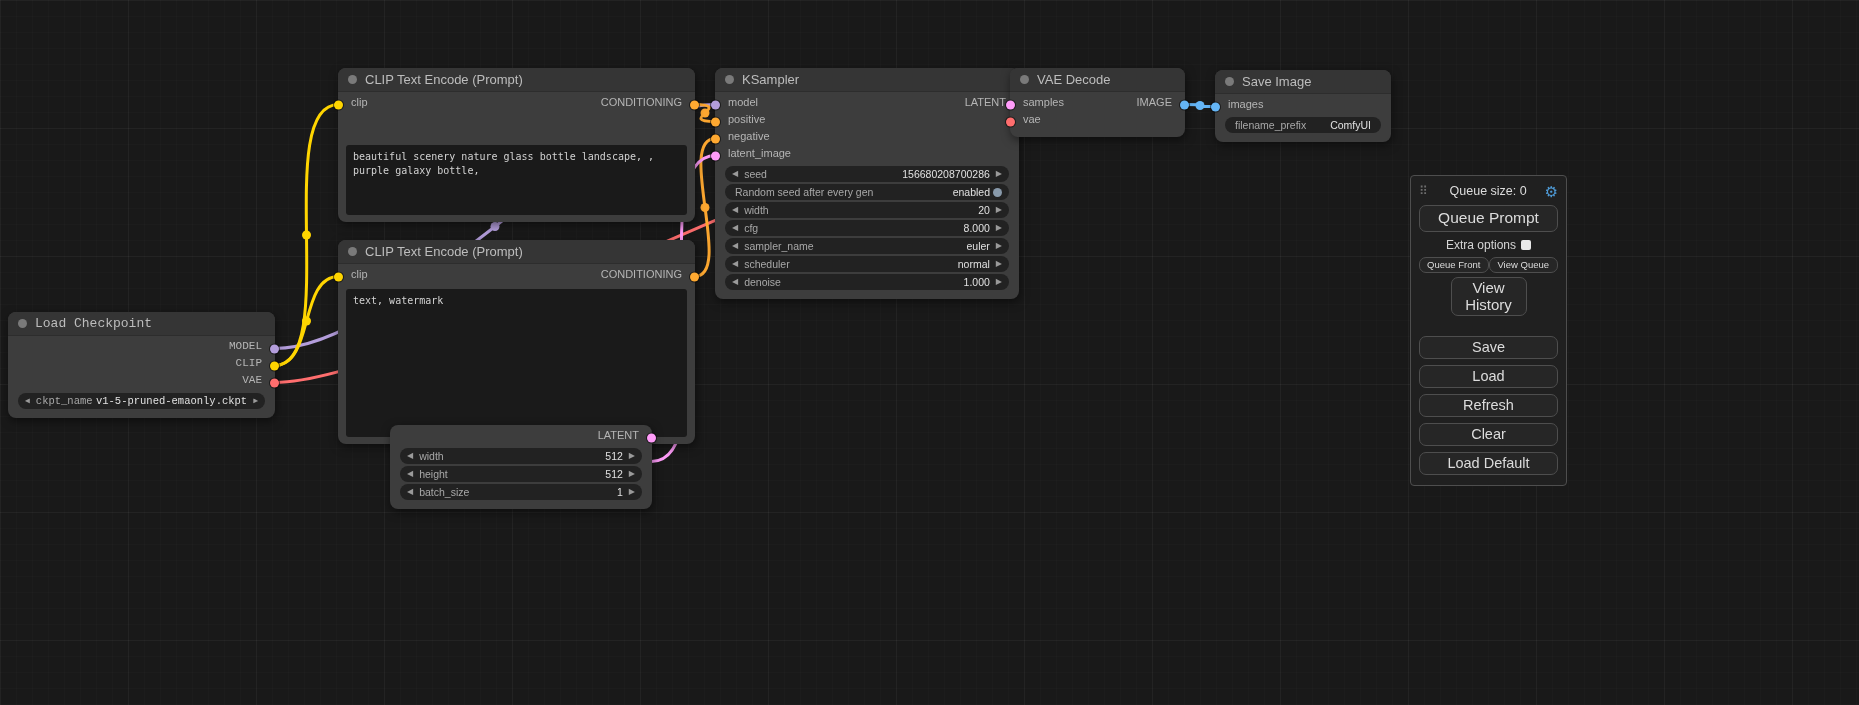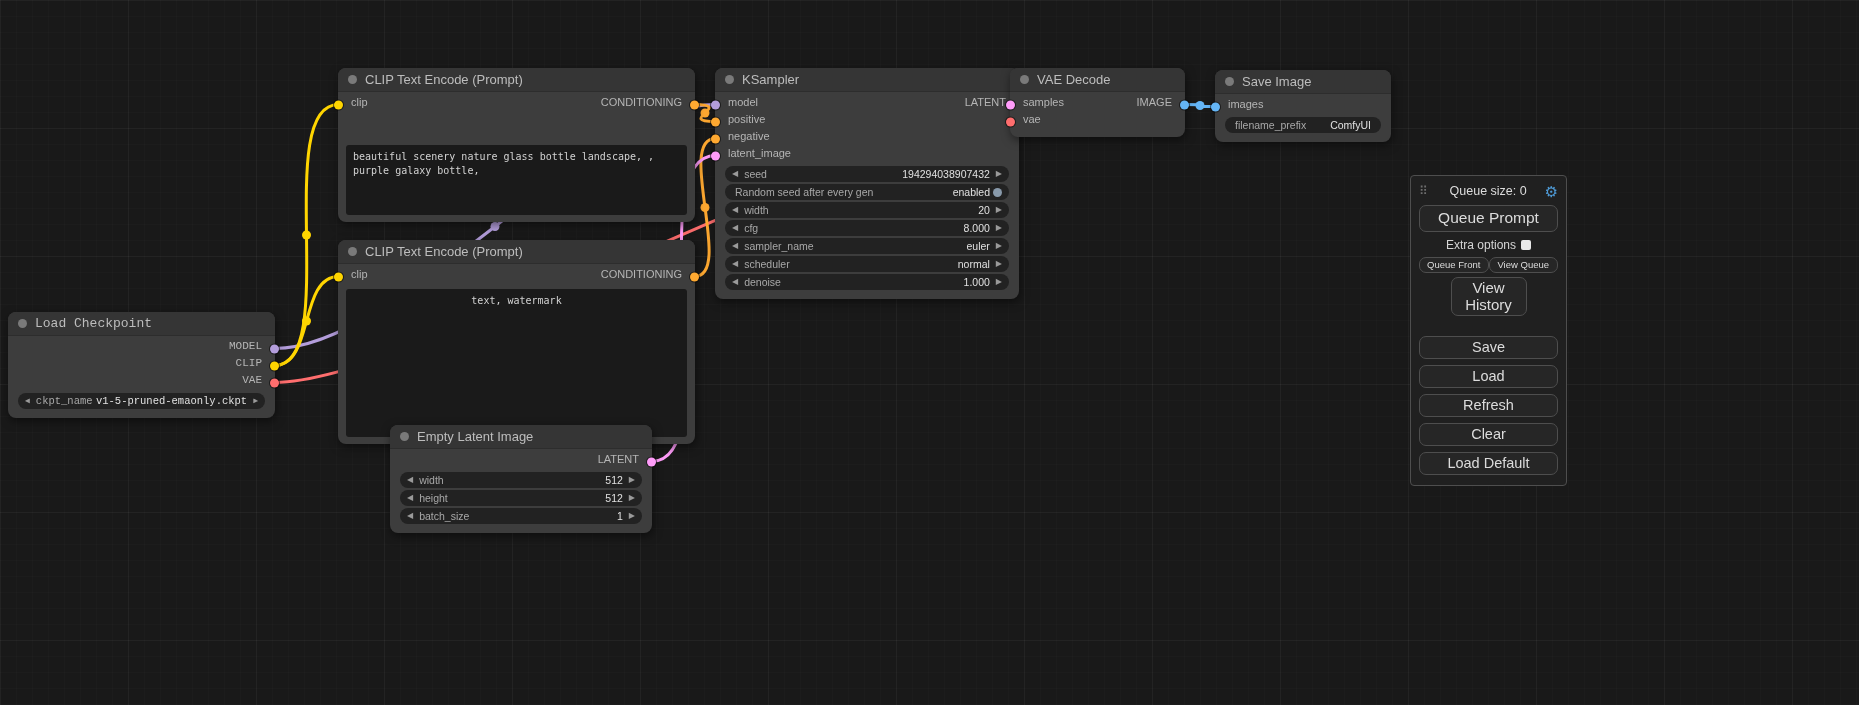--- a/index.html
+++ b/index.html
@@ -155,29 +155,25 @@
     <span class="title-dot"></span>
     <span>CLIP Text Encode (Prompt)</span>
   </div>
   <div class="node-body">
     <div class="port-row">
       <span class="port-dot in" style="background: rgb(255, 213, 0);"></span>
       <span class="lbl-in">clip</span>
       <span class="lbl-out">CONDITIONING</span>
       <span class="port-dot out" style="background: rgb(255, 169, 49);"></span>
     </div>
-    <div class="textarea" style="height:148px;text-align:center;">text, watermark</div>
+    <div class="textarea" style="height:148px;">text, watermark</div>
   </div>
 </div>
 
 <div class="node" style="left:390px; top:425px; width:262px;">
-  <div class="node-title">
-    <span class="title-dot"></span>
-    <span>Empty Latent Image</span>
-  </div>
   <div class="node-body">
     <div class="port-row">
       <span class="lbl-out">LATENT</span>
       <span class="port-dot out" style="background: rgb(255, 156, 249);"></span>
     </div>
     <div class="widget">
       <span class="arrow">◀</span>
       <span class="w-label">width</span>
       <span class="w-value">512</span>
       <span class="arrow">▶</span>
@@ -217,21 +213,21 @@
       <span class="port-dot in" style="background: rgb(255, 169, 49);"></span>
       <span class="lbl-in">negative</span>
     </div>
     <div class="port-row">
       <span class="port-dot in" style="background: rgb(255, 156, 249);"></span>
       <span class="lbl-in">latent_image</span>
     </div>
     <div class="widget">
       <span class="arrow">◀</span>
       <span class="w-label">seed</span>
-      <span class="w-value">194294038907432</span>
+      <span class="w-value">156680208700286</span>
       <span class="arrow">▶</span>
     </div>
     <div class="widget no-arrows">
       <span class="w-label">Random seed after every gen</span>
       <span class="w-value">enabled</span>
       <span class="toggle-dot" style="background: rgb(136, 153, 170);"></span>
     </div>
     <div class="widget">
       <span class="arrow">◀</span>
       <span class="w-label">width</span>

